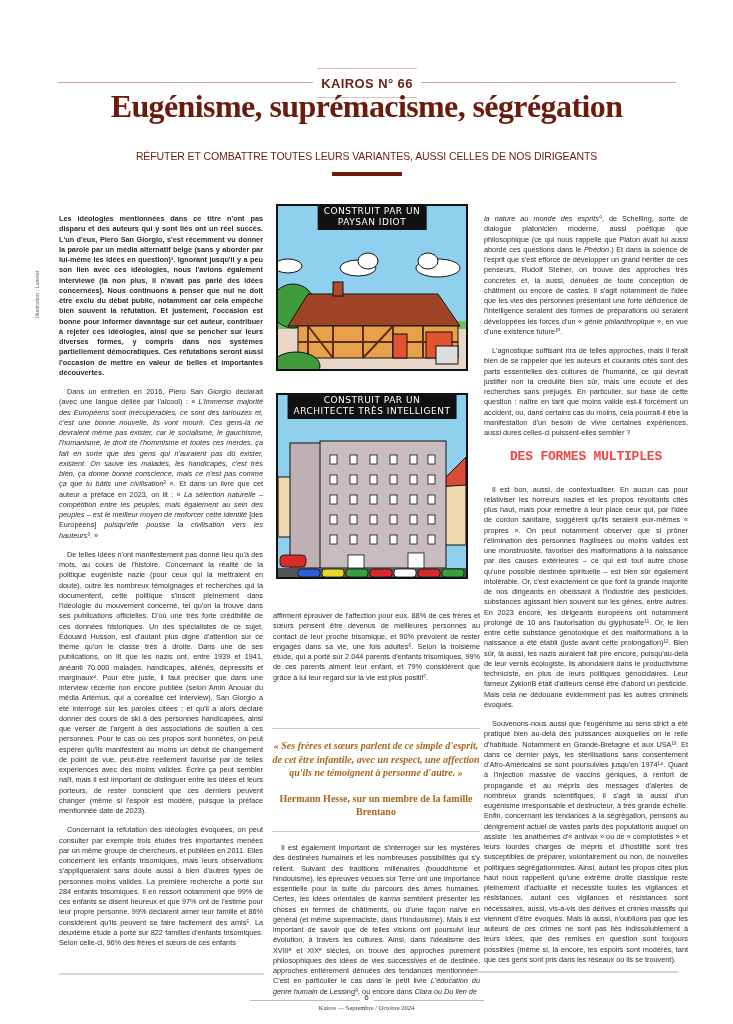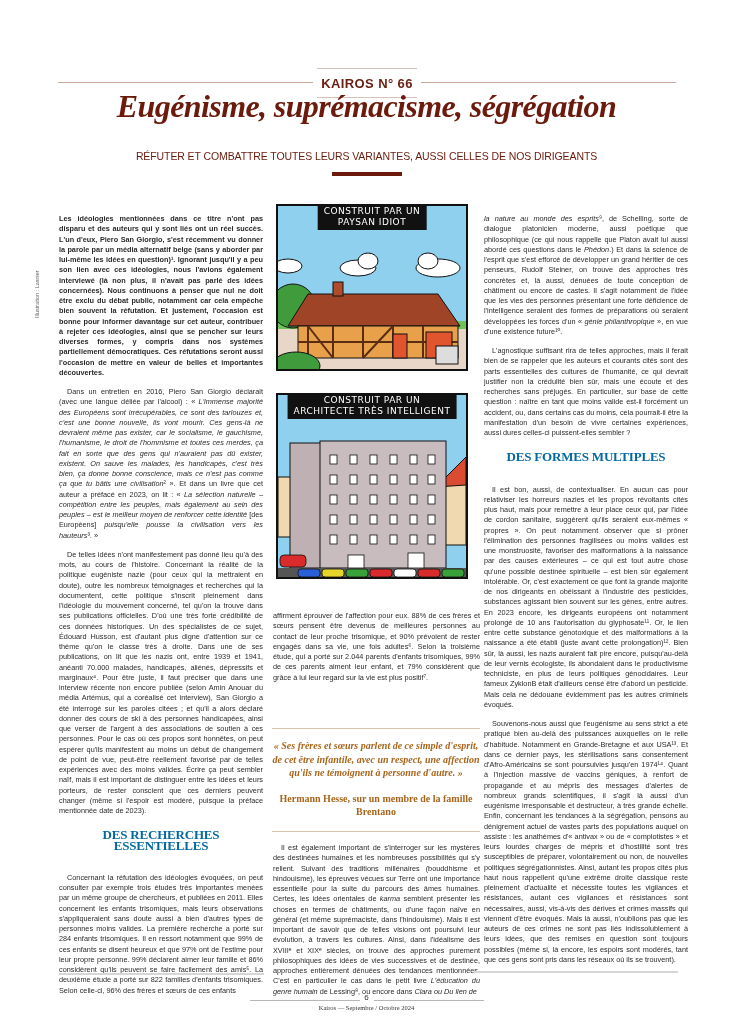--- a/index.html
+++ b/index.html
@@ -14,21 +14,21 @@
   .credit{position:absolute;left:34px;top:232px;width:14px;height:90px;}
   .credit span{position:absolute;left:0;top:86px;transform:rotate(-90deg);transform-origin:left top;font-size:5.5px;color:#666;white-space:nowrap;}
   .col{position:absolute;font-size:7.3px;line-height:10.25px;text-align:justify;color:#2a2a2a;margin-top:28px;}
   .col p{margin:0 0 9px 0;text-indent:8px;}
   .col p.lead{text-indent:0;font-weight:bold;}
   .col p.noindent{text-indent:0;}
   .col1{left:59px;top:186px;width:204px;}
   .col2{left:273px;top:583px;width:207px;}
   .col3{left:484px;top:186px;width:204px;}
   .col2b{left:273px;top:815px;width:207px;}
-  .section-h{font-family:Liberation Serif, serif;font-weight:bold;font-size:13px;color:#0369a1;text-align:center;letter-spacing:-0.2px;margin:14px 0 22px 0;text-indent:0;}
+  .section-h{font-family:Liberation Mono, monospace;font-weight:bold;font-size:13px;color:#ef4444;text-align:center;letter-spacing:-0.2px;margin:14px 0 22px 0;text-indent:0;}
   .quote-block{position:absolute;left:272px;top:728px;width:208px;border-top:1px solid #d9c6b2;border-bottom:1px solid #d9c6b2;padding:10px 0 12px 0;text-align:center;}
   .quote-text{font-family:"Liberation Serif",serif;font-style:italic;font-weight:bold;font-size:10px;line-height:13.5px;color:#a8651c;}
   .quote-author{font-family:"Liberation Serif",serif;font-weight:bold;font-size:10px;line-height:13.5px;color:#a8651c;margin-top:12px;}
   .cartoon{position:absolute;left:276px;border:2px solid #111;overflow:hidden;}
   .panel1{top:204px;width:188px;height:163px;background:#8fd0ee;}
   .panel2{top:393px;width:188px;height:182px;background:#8fd0ee;}
   .caption-box{position:absolute;top:-2px;left:50%;transform:translateX(-50%);background:#111;color:#fff;font-family:"DejaVu Sans",sans-serif;font-size:9px;line-height:11px;text-align:center;padding:2px 6px;letter-spacing:0.5px;white-space:nowrap;}
   .footer-line{position:absolute;top:1000px;height:1px;background:#b7b7b7;}
   .page-num{position:absolute;top:993px;left:0;width:733px;text-align:center;font-size:8px;color:#333;}
   .footer-text{position:absolute;top:1004px;left:0;width:733px;text-align:center;font-family:"Liberation Serif",serif;font-size:6.5px;color:#333;}
@@ -39,33 +39,32 @@
 <body>
 
 <div class="kicker-wrap">
   <div class="kicker-line" style="left:0;width:255px;"></div>
   <div class="kicker-box">
     <span class="kicker-text">KAIROS N° 66</span>
   </div>
   <div class="kicker-line" style="left:363px;width:255px;"></div>
 </div>
 
-<h1 class="title" style="margin:0;font-style:italic;">Eugénisme, suprémacisme, ségrégation</h1>
+<h1 class="title" style="margin:0;">Eugénisme, suprémacisme, ségrégation</h1>
 <div class="subtitle">RÉFUTER ET COMBATTRE TOUTES LEURS VARIANTES, AUSSI CELLES DE NOS DIRIGEANTS</div>
 <div class="sub-bar"></div>
 
 <div class="credit">
   <span>Illustration : Lasnier</span>
 </div>
 
 <div class="col col1">
   <p class="lead">Les idéologies mentionnées dans ce titre n'ont pas disparu et des auteurs qui y sont liés ont un réel succès. L'un d'eux, Piero San Giorgio, s'est récemment vu donner la parole par un média alternatif belge (sans y aborder par lui-même les idées en question)¹. Ignorant jusqu'il y a peu son lien avec ces idéologies, nous l'avions également interviewé (là non plus, il n'avait pas parlé des idées concernées). Nous continuons à penser que nul ne doit être exclu du débat public, notamment car cela empêche bien souvent la réfutation. Et justement, l'occasion est bonne pour informer davantage sur cet auteur, contribuer à rejeter ces idéologies, ainsi que se pencher sur leurs diverses formes, y compris dans nos systèmes partiellement démocratiques. Ces réfutations seront aussi l'occasion de mettre en valeur de belles et importantes découvertes.</p>
   <p><span>Dans un entretien en 2016, Piero San Giorgio déclarait (avec une langue déliée par l'alcool) : « </span><em>L'immense majorité des Européens sont irrécupérables, ce sont des tarlouzes et, c'est une bonne nouvelle, ils vont mourir. Ces gens-là ne devraient même pas exister, car le socialisme, le gauchisme, l'humanisme, le droit de l'hommisme et toutes ces merdes, ça fait en sorte que des gens qui n'auraient pas dû exister, existent. On sauve les malades, les handicapés, c'est très bien, ça donne bonne conscience, mais ce n'est pas comme ça que tu bâtis une civilisation</em><span>² ». Et dans un livre que cet auteur a préfacé en 2023, on lit : « </span><em>La sélection naturelle – compétition entre les peuples, mais également au sein des peuples – est le meilleur moyen de renforcer cette identité</em><span> [des Européens] </span><em>puisqu'elle pousse la civilisation vers les hauteurs</em><span>³. »</span></p>
   <p>De telles idées n'ont manifestement pas donné lieu qu'à des mots, au cours de l'histoire. Concernant la réalité de la politique eugéniste nazie (pour ceux qui la mettraient en doute), outre les nombreux témoignages et recherches qui la documentent, cette politique s'inscrit pleinement dans l'idéologie du mouvement concerné, tel qu'on la trouve dans ses publications officielles. D'où une très forte crédibilité de ces données historiques. Un des spécialistes de ce sujet, Édouard Husson, est d'autant plus digne d'attention sur ce thème qu'on le classe très à droite. Dans une de ses publications, on lit que les nazis ont, entre 1939 et 1941, anéanti 70.000 malades, handicapés, aliénés, dépressifs et marginaux⁴. Pour être juste, il faut préciser que dans une interview récente non encore publiée (selon Amin Anouar du média Artémus, qui a coréalisé cet interview), San Giorgio a été interrogé sur les paroles citées ; et qu'il a alors déclaré donner des cours de ski à des personnes handicapées, ainsi que verser de l'argent à des associations de soutien à ces personnes. Pour le cas où ces propos sont honnêtes, on peut espérer qu'ils manifestent au moins un début de changement de point de vue, peut-être réellement favorisé par de telles expériences avec des moins valides. Écrire ça peut sembler naïf, mais il est important de distinguer entre les idées et leurs porteurs, de rester conscient que ces derniers peuvent changer (même si l'espoir est modéré, puisque la préface mentionnée date de 2023).</p>
-  <div class="section-h">DES RECHERCHES ESSENTIELLES</div>
   <p>Concernant la réfutation des idéologies évoquées, on peut consulter par exemple trois études très importantes menées par un même groupe de chercheurs, et publiées en 2011. Elles concernent les enfants trisomiques, mais leurs observations s'appliqueraient sans doute aussi à bien d'autres types de personnes moins valides. La première recherche a porté sur 284 enfants trisomiques. Il en ressort notamment que 99% de ces enfants se disent heureux et que 97% ont de l'estime pour leur propre personne. 99% déclarent aimer leur famille et 86% considèrent qu'ils peuvent se faire facilement des amis⁵. La deuxième étude a porté sur 822 familles d'enfants trisomiques. Selon celle-ci, 96% des frères et sœurs de ces enfants</p>
 </div>
 <div class="hr-grey" style="left:59px;top:973px;width:205px;"></div>
 
 <div class="cartoon panel1">
   <svg width="188" height="163" viewBox="0 0 188 163">
     <rect x="0" y="0" width="188" height="163" fill="#8fd0ee"></rect>
     <g fill="#fff" stroke="#111" stroke-width="1">
       <ellipse cx="80" cy="62" rx="18" ry="8"></ellipse>
         <ellipse cx="90" cy="55" rx="10" ry="8"></ellipse>

